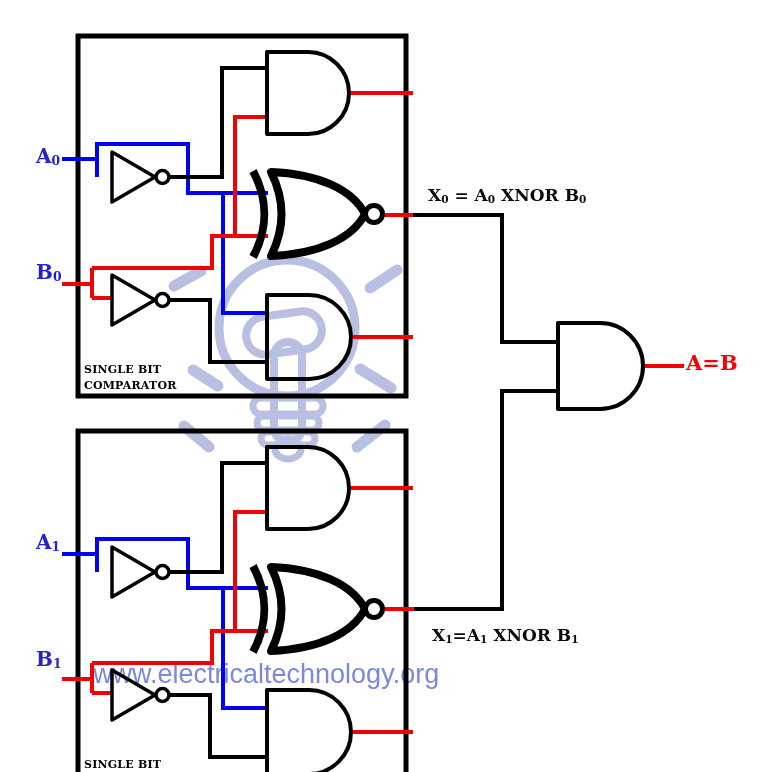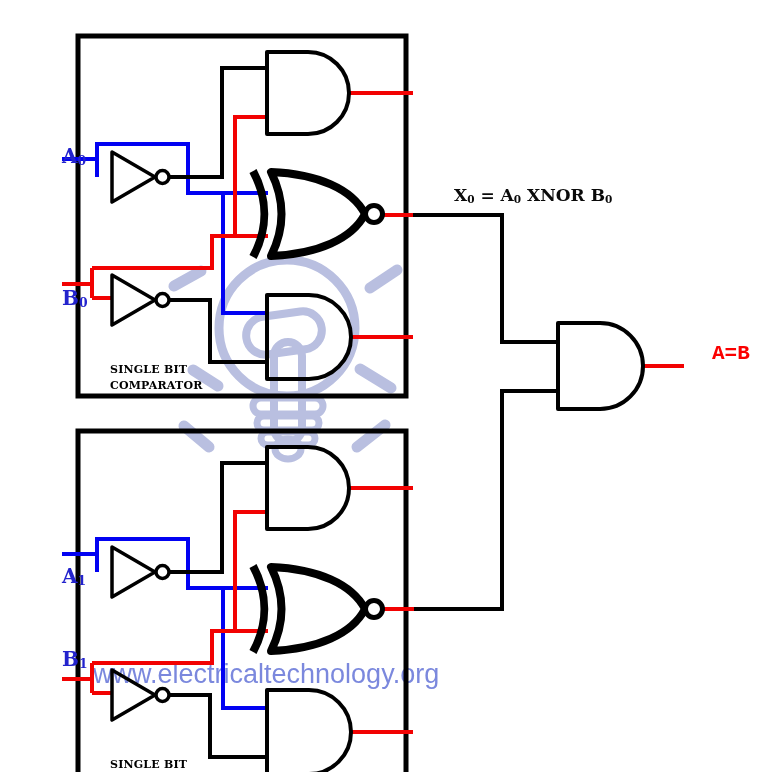--- a/index.html
+++ b/index.html
@@ -17,33 +17,33 @@
   .wk{stroke:var(--wire-plain);stroke-width:4;fill:none;}
   .box{stroke:#000;stroke-width:5;fill:none;}
   .gate{stroke:#000;stroke-width:4;fill:none;stroke-linejoin:round;}
   .notg{stroke:#000;stroke-width:3.5;fill:none;stroke-linejoin:round;}
   .bub{stroke:#000;stroke-width:3.5;fill:#fff;}
   .xnor{stroke:#000;stroke-width:8;fill:none;stroke-linejoin:round;}
   .xbub{stroke:#000;stroke-width:5;fill:#fff;}
   .bulb{stroke:var(--bulb);fill:none;stroke-linecap:round;}
   .wm{font-family:"Liberation Sans", sans-serif;font-size:27px;fill:var(--watermark);opacity:.85;}
   
-  .lbl{position:absolute;font-weight:bold;white-space:nowrap;margin-left:26px;}
+  .lbl{position:absolute;font-weight:bold;white-space:nowrap;}
   .lbl sub{font-size:.62em;vertical-align:-0.18em;}
   .in-lbl{font-size:20px;color:var(--label-blue);}
   .eq-lbl{font-size:17px;color:var(--label-black);}
   .res-lbl{font-size:21px;color:var(--label-red);}
   .box-lbl{font-size:11px;line-height:15.5px;color:#000;letter-spacing:.2px;}
   #lbl-a0{left:36px;top:144px;}
-  #lbl-b0{left:36px;top:286px;}
-  #lbl-a1{left:36px;top:564px;text-align:center;}
+  #lbl-b0{left:36px;top:260px;}
+  #lbl-a1{left:36px;top:530px;text-align:center;}
   #lbl-b1{left:36px;top:647px;}
   #lbl-x0{left:428px;top:185px;}
   #lbl-x1{left:432px;top:625px;}
-  #lbl-aeqb{left:686px;top:342px;font-family:Liberation Mono, monospace;}
+  #lbl-aeqb{left:686px;top:350px;}
   #lbl-box0{left:84px;top:362px;}
   #lbl-box1{left:84px;top:757px;}
 </style>
 </head>
 <body>
 
 <div class="canvas">
 
 <svg width="768" height="772" viewBox="0 0 768 772">
 
@@ -120,20 +120,21 @@
 
   <path class="gate" d="M600 323 H558 V409 H600 A43 43 0 0 0 600 323 Z"></path>
 </svg>
 
 <div class="lbl in-lbl" id="lbl-a0">A<sub>0</sub></div>
 <div class="lbl in-lbl" id="lbl-b0">B<sub>0</sub></div>
 <div class="lbl in-lbl" id="lbl-a1">A<sub>1</sub></div>
 <div class="lbl in-lbl" id="lbl-b1">B<sub>1</sub></div>
 
 <div class="lbl eq-lbl" id="lbl-x0">X<sub>0</sub> = A<sub>0</sub> XNOR B<sub>0</sub></div>
+<div class="lbl eq-lbl" id="lbl-x1">X<sub>1</sub>=A<sub>1</sub> XNOR B<sub>1</sub></div>
 
 <div class="lbl res-lbl" id="lbl-aeqb">A=B</div>
 
 <div class="lbl box-lbl" id="lbl-box0">
   <div>SINGLE BIT</div>
   <div>COMPARATOR</div>
 </div>
 <div class="lbl box-lbl" id="lbl-box1">
   <div>SINGLE BIT</div>
 

